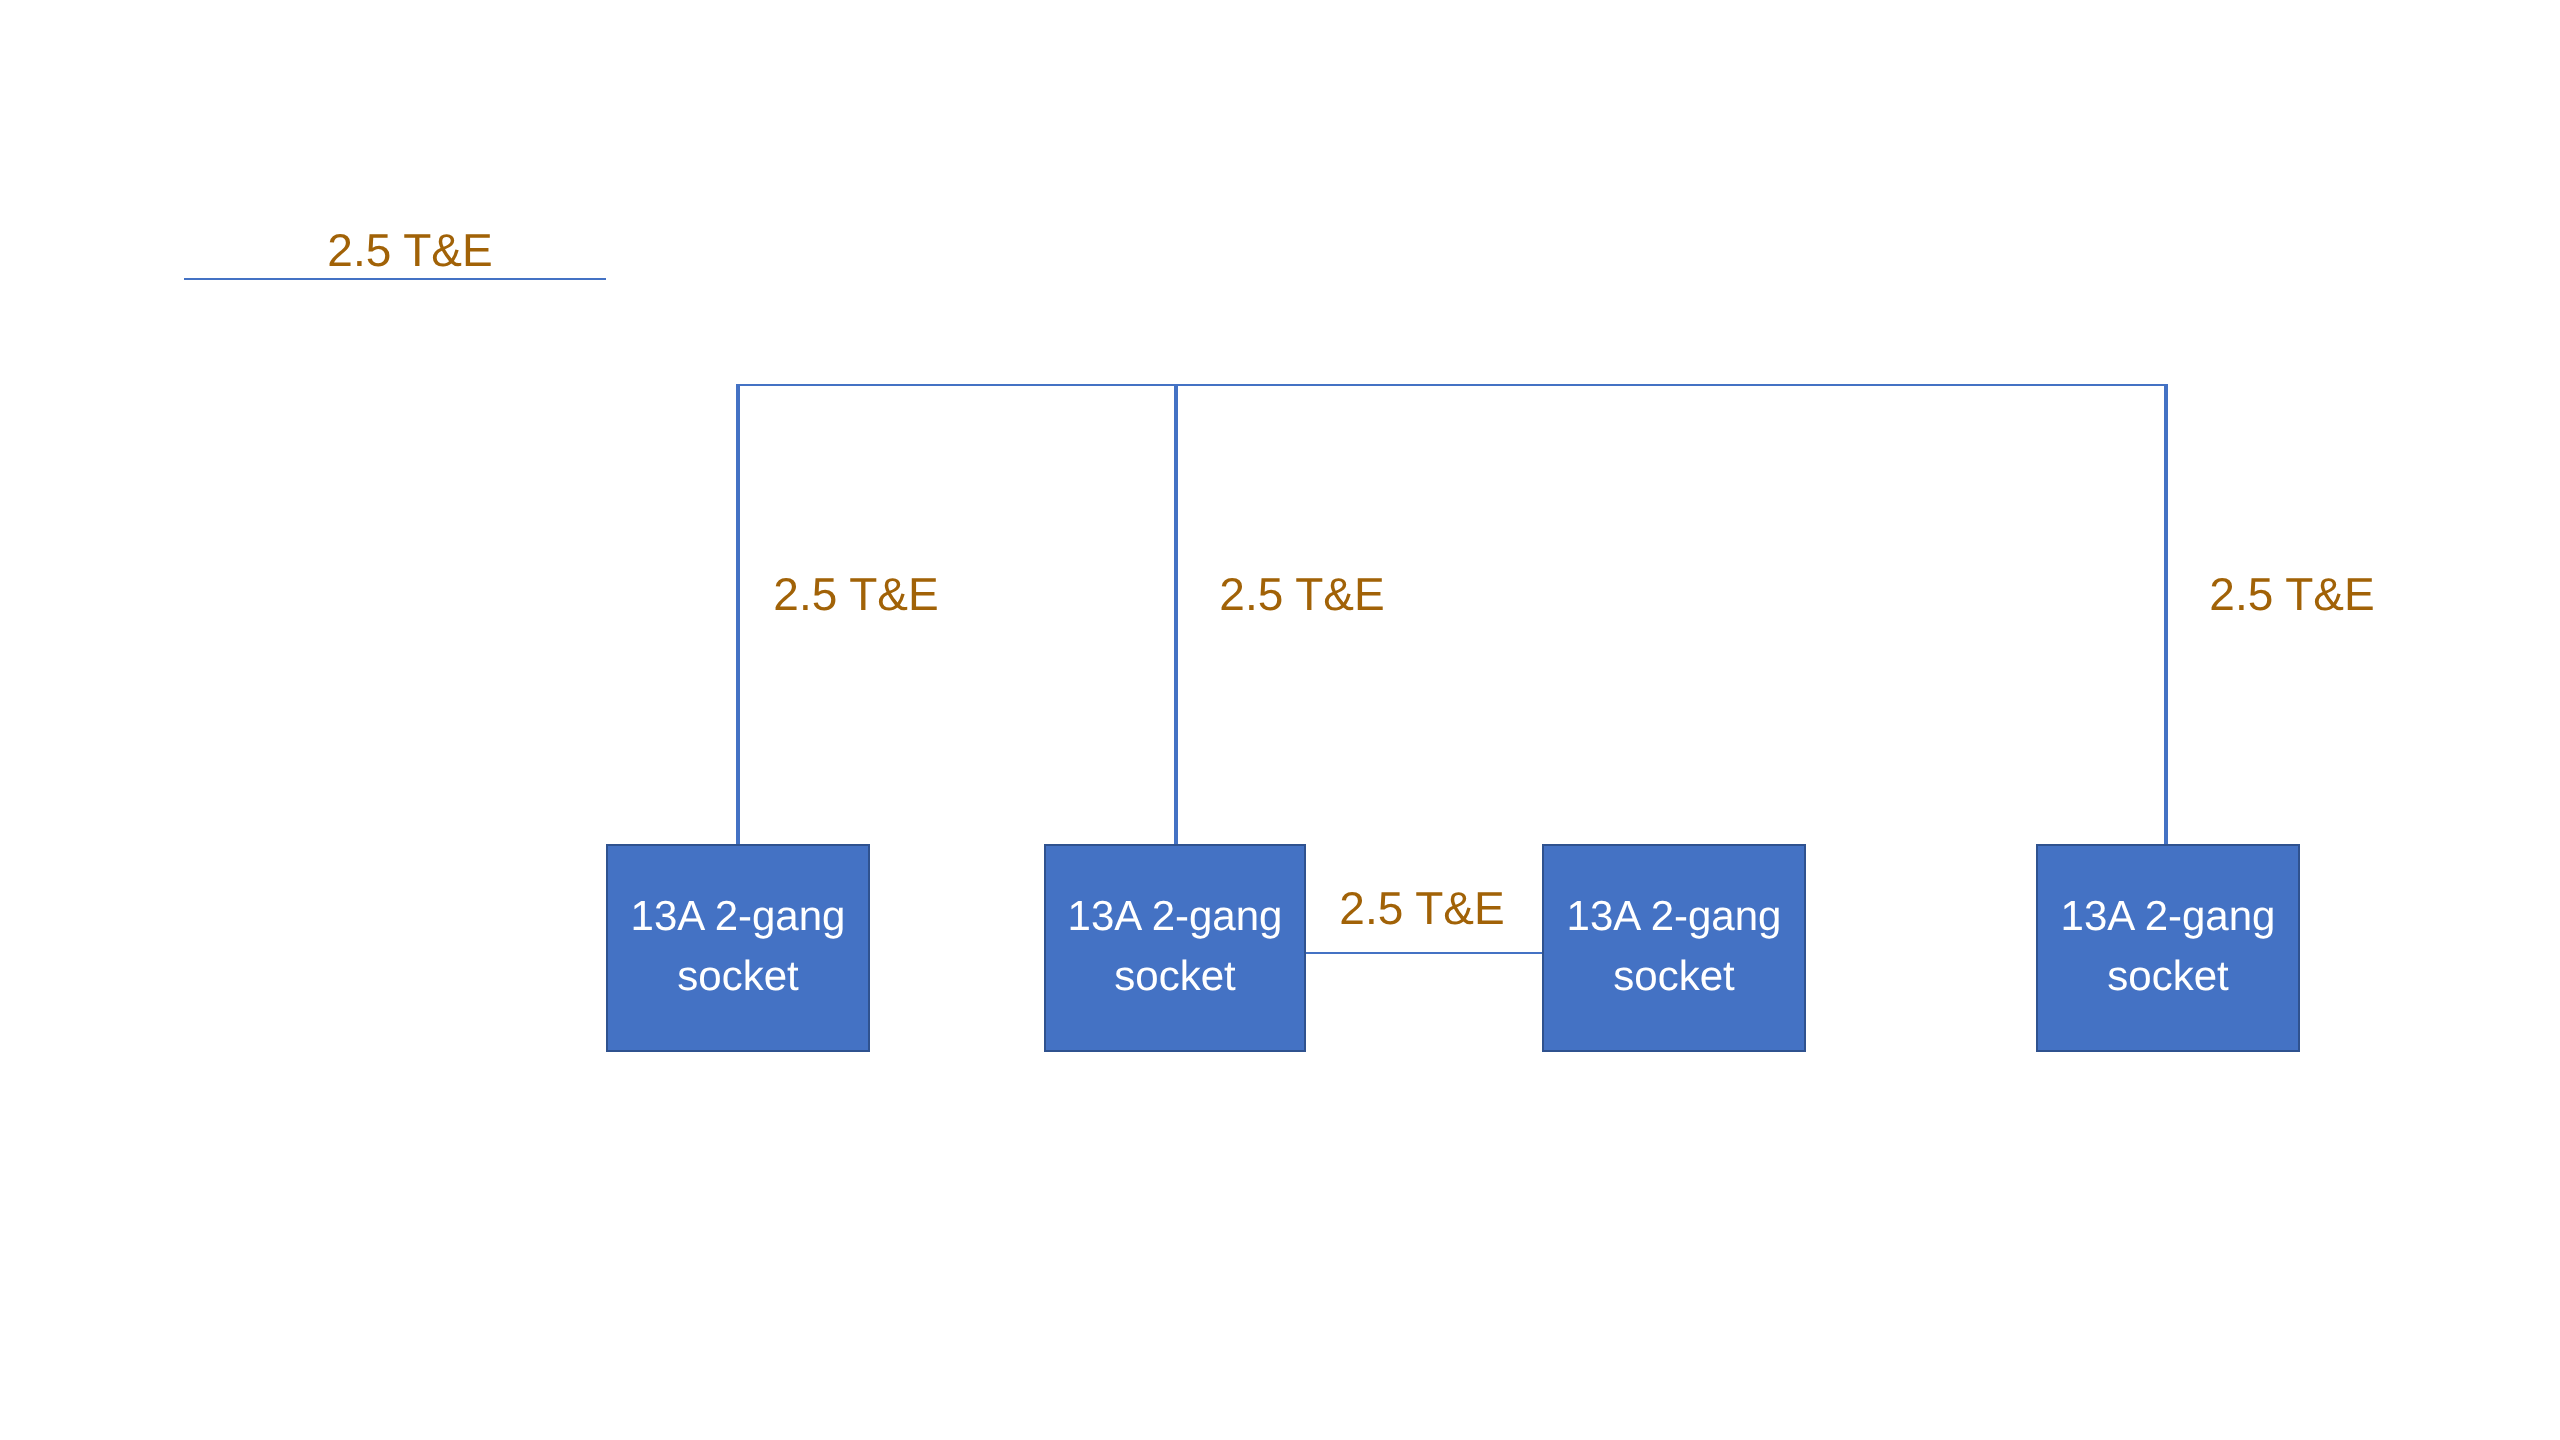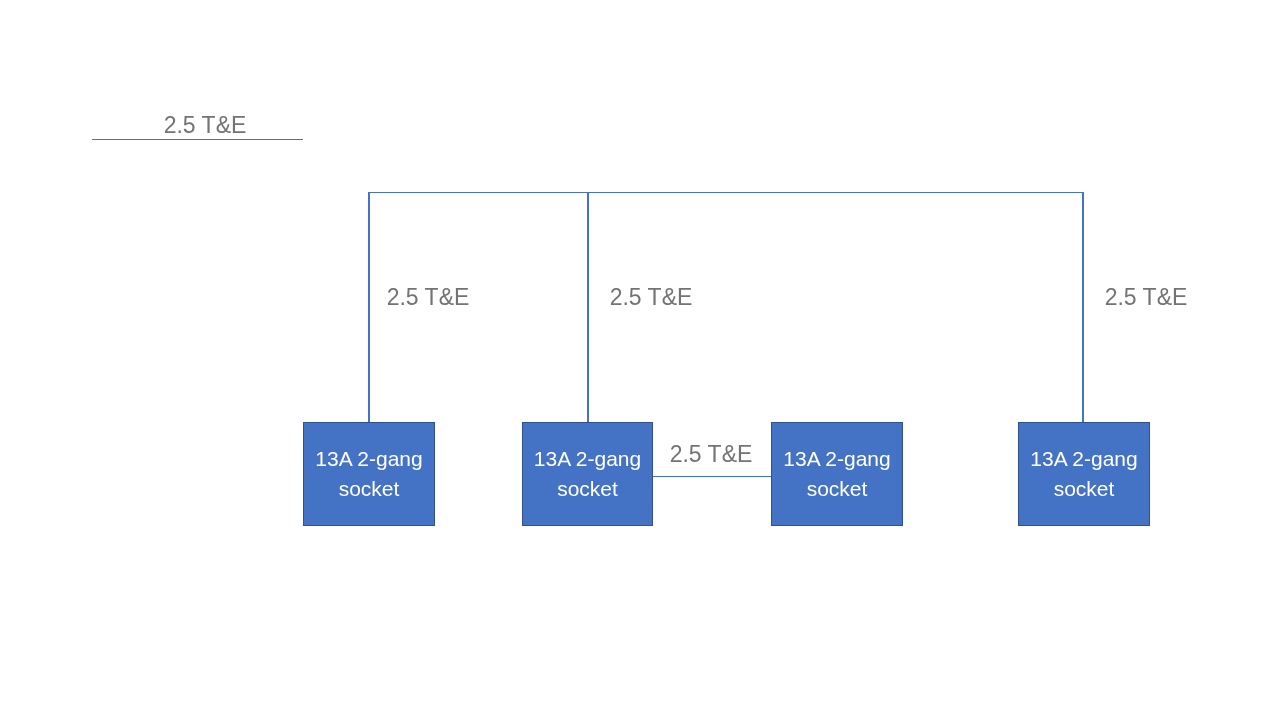--- a/index.html
+++ b/index.html
@@ -45,21 +45,21 @@
   .cable.feed  { left: 92px;    top: 138.5px; width: 211px; }
   .cable.bus   { left: 368.3px; top: 191.5px; width: 715.5px; }
   .cable.drop1 { left: 368.3px; top: 192px;   height: 230px; }
   .cable.drop2 { left: 587.3px; top: 192px;   height: 230px; }
   .cable.drop4 { left: 1082.3px;top: 192px;   height: 230px; }
   .cable.link  { left: 653px;   top: 475.5px; width: 118px; }
 
   .cable-label {
     position: absolute;
     width: 130px;
-    color: #737373;
+    color: #a16207;
     font-size: 23px;
     line-height: 26px;
     text-align: center;
   }
   .cable-label.lfeed  { left: 140px;  top: 112px; }
   .cable-label.ldrop1 { left: 363px;  top: 284px; }
   .cable-label.ldrop2 { left: 586px;  top: 284px; }
   .cable-label.ldrop4 { left: 1081px; top: 284px; }
   .cable-label.llink  { left: 646px;  top: 441px; }
 </style>

